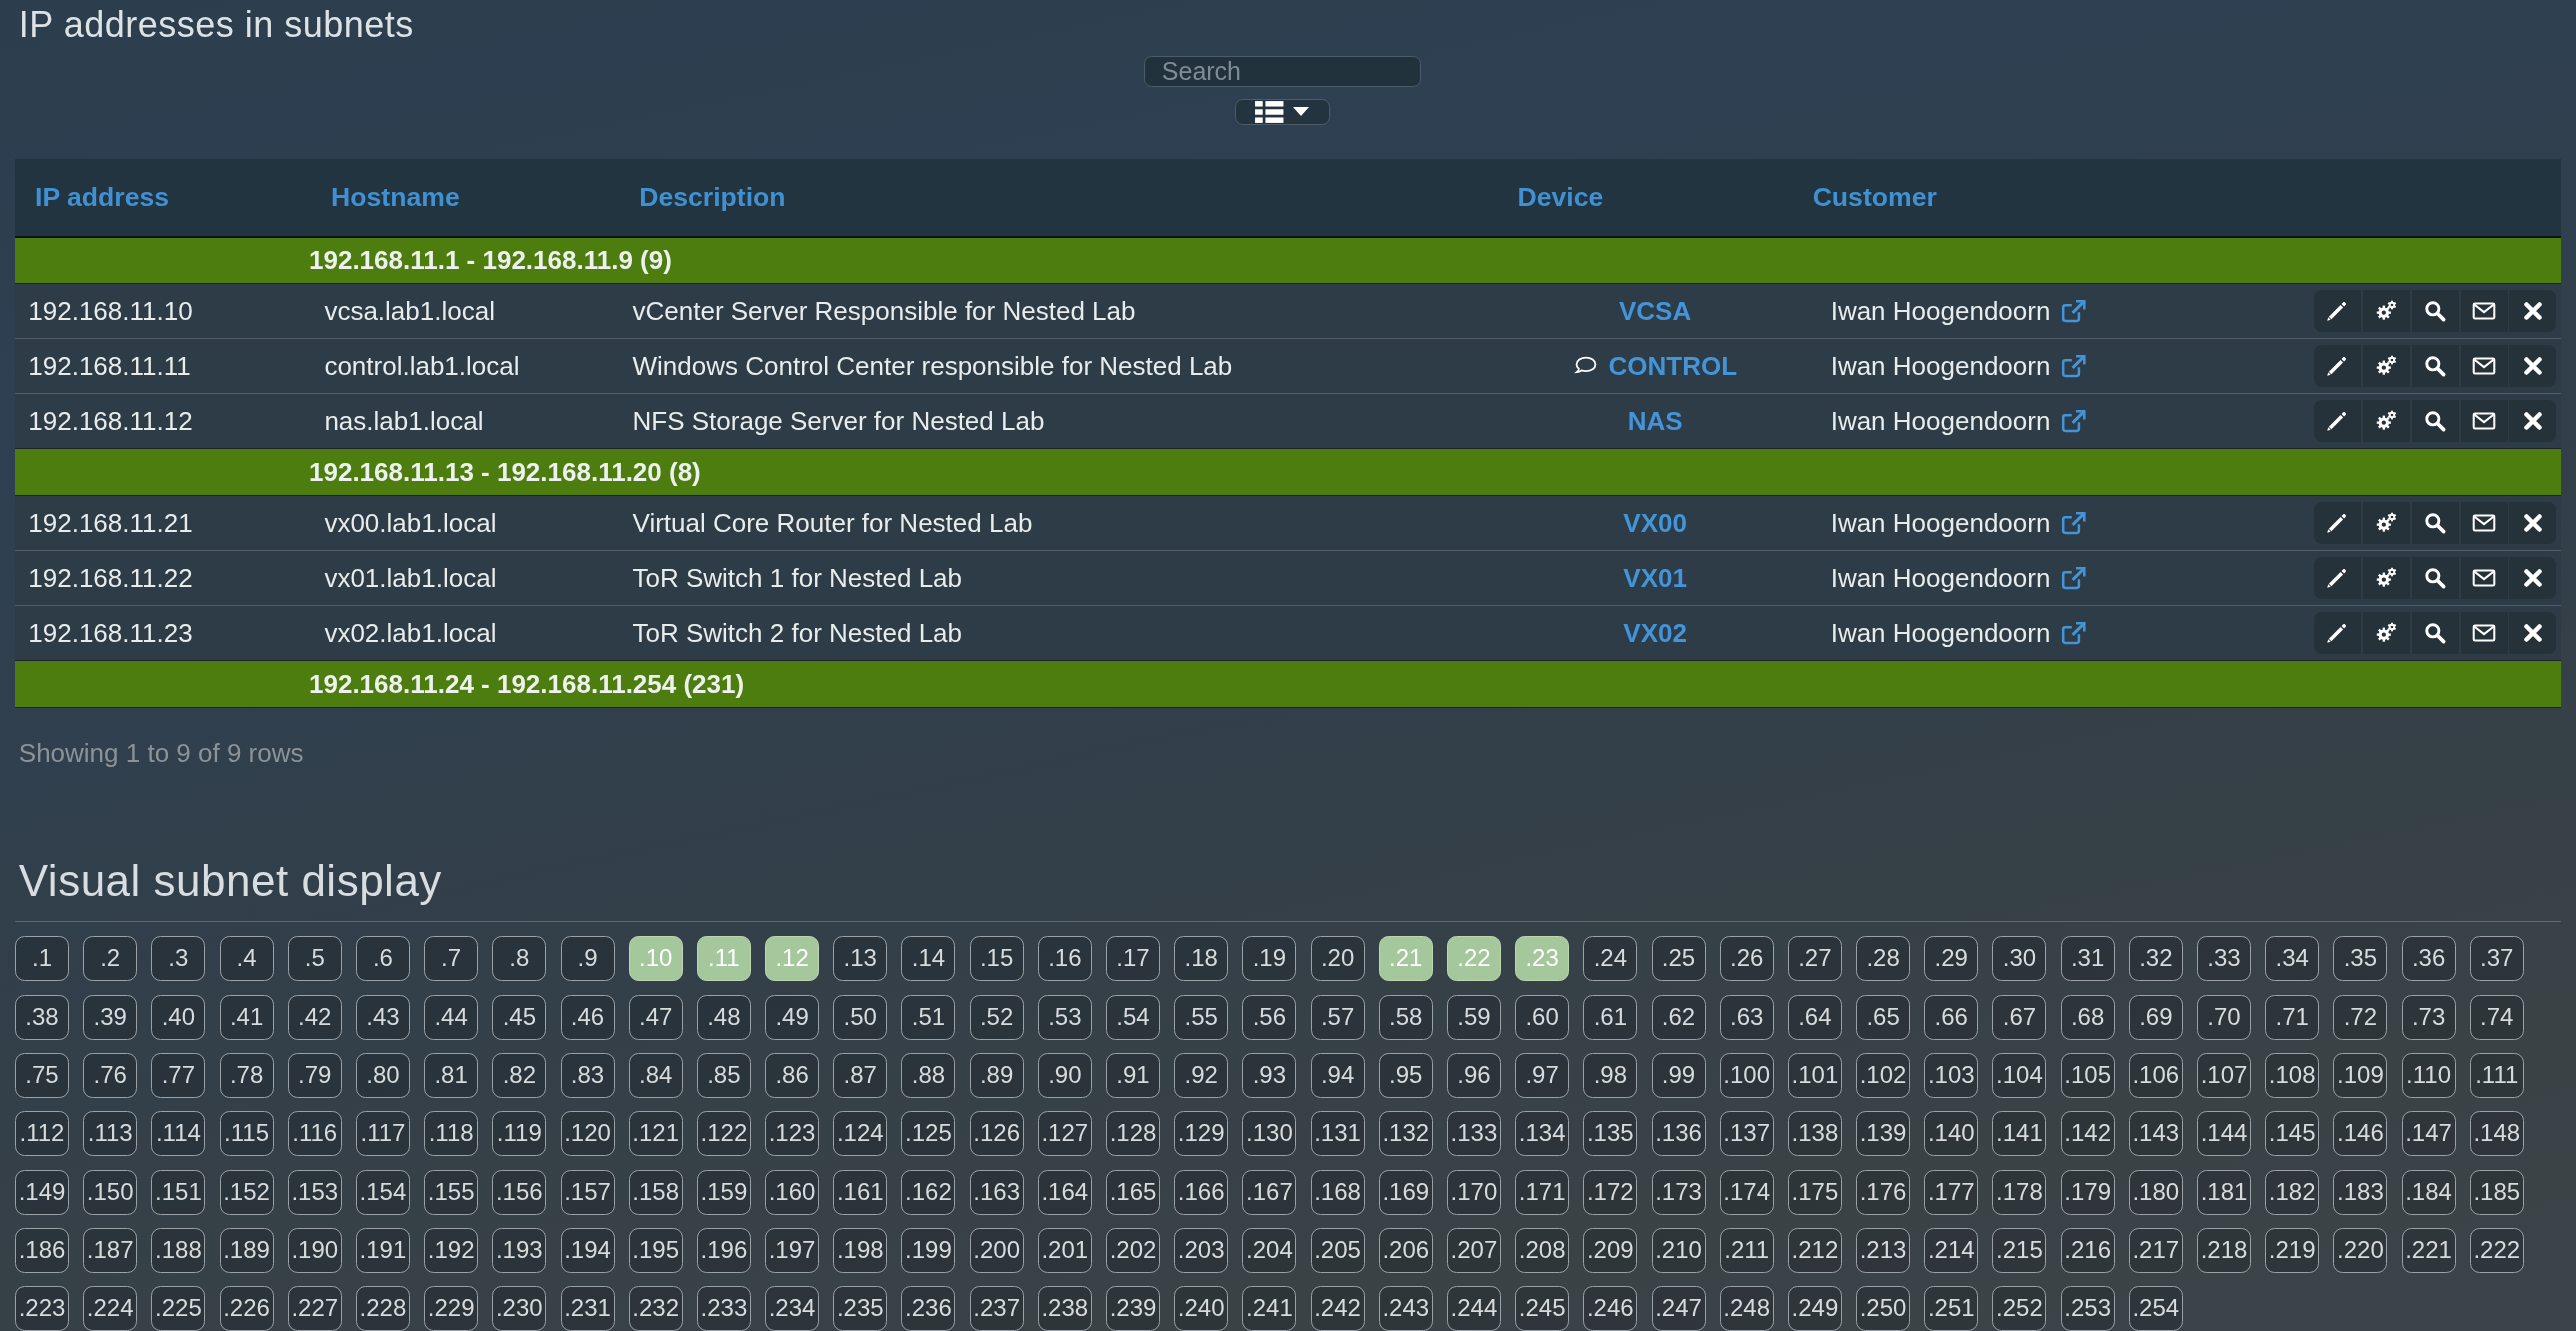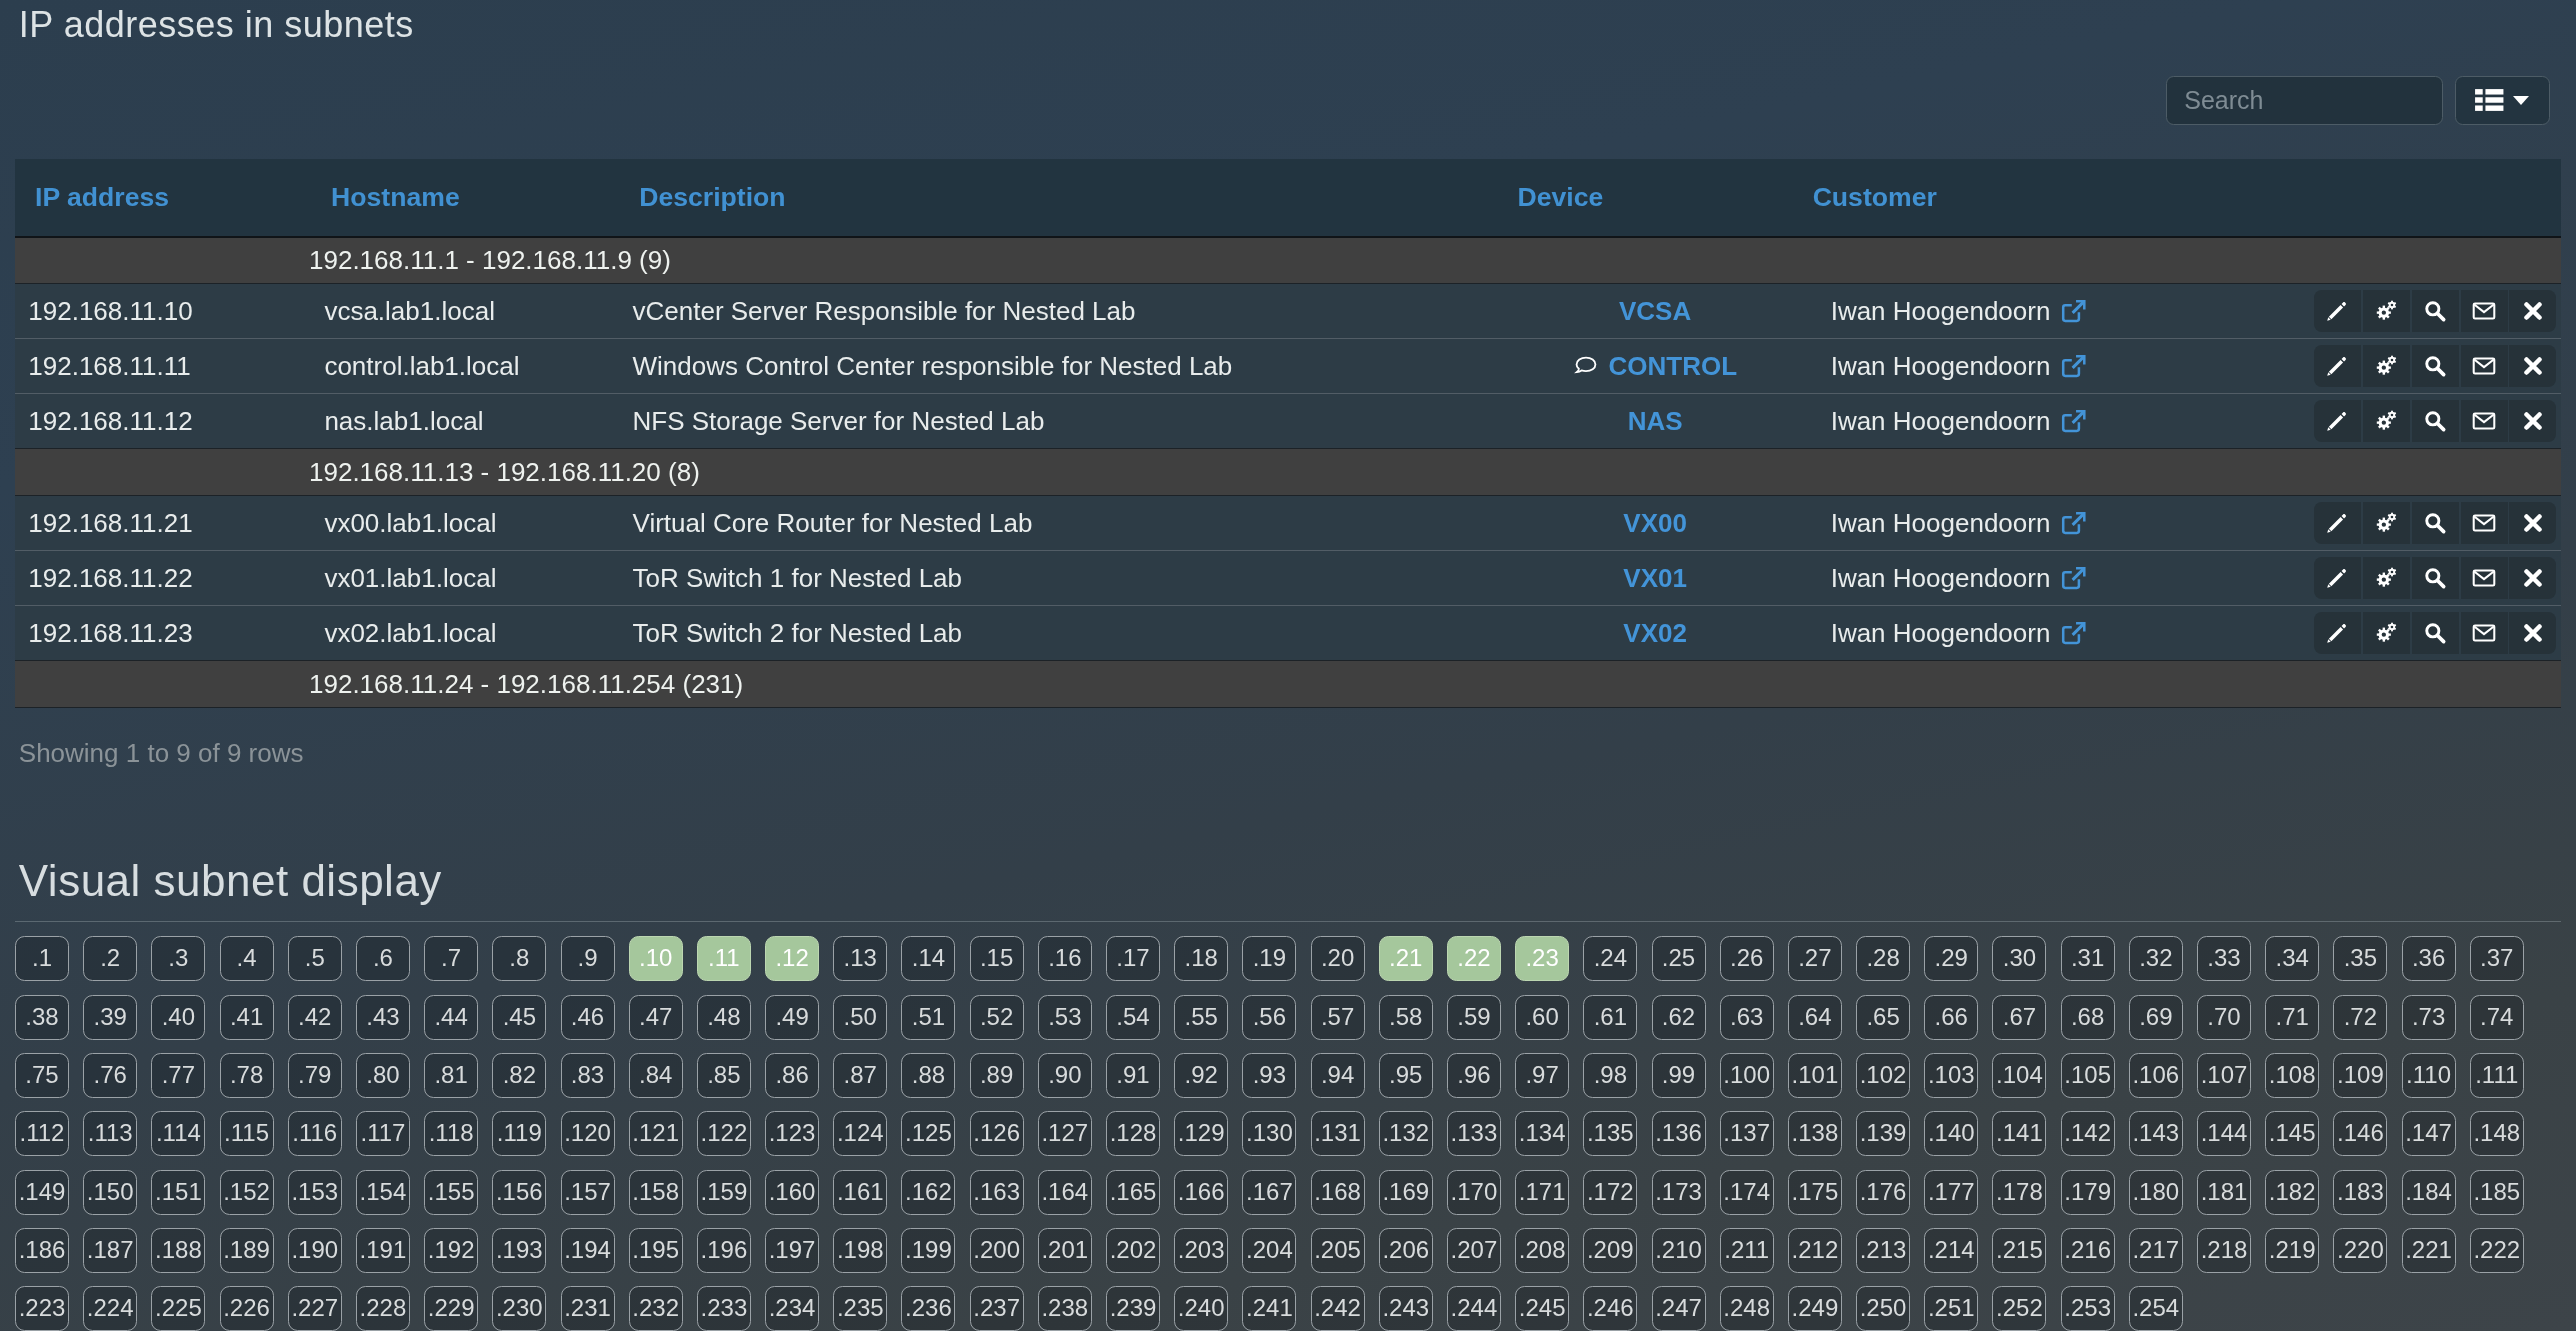--- a/index.html
+++ b/index.html
@@ -11,21 +11,21 @@
   }
   .page { padding:0 15px; }
 
   
   .page-title {
     font-size:36px; font-weight:300; color:#dde3e5;
     letter-spacing:0.5px; margin:3.8px 0 0 3.8px;
   }
   .toolbar {
     display:flex; justify-content:flex-end; align-items:center;
-    gap:11.4px; margin:30px 11.4px 34px 0; height:49px;
+    gap:11.4px; margin:30px 11.4px 34px 0; height:49px;flex-direction:column;
   }
   .search-input {
     width:277px; height:49px; background:#22323d;
     border:1.9px solid #4d5c66; border-radius:7.6px;
     color:#dfe5e7; font-size:25px; padding:0 17px; outline:none;
     font-family:"Liberation Sans","DejaVu Sans",sans-serif;
   }
   .search-input::placeholder { color:#7f8c94; }
   .cols-btn {
     width:95px; height:49px; background:#233440;
@@ -44,23 +44,23 @@
     border-radius:3.8px 3.8px 0 0;
   }
   .ip-table thead th {
     height:78px; background:#223440; color:#4191d2;
     font-size:26.6px; font-weight:bold; text-align:left;
     padding-left:20px; border-bottom:2.8px solid #101418; cursor:pointer;
   }
   .ip-table thead th.c-device { text-align:left; padding-left:0; }
   .ip-table td { font-size:26px; color:#e8ecec; }
   tr.range-row td {
-    height:47px; background:#404040; color:#eef2ef;
+    height:47px; background:#4d7c0f; color:#eef2ef;
     padding-left:294px;
-    border-top:1.9px solid #1c2227; border-bottom:1.9px solid #1c2227;
+    border-top:1.9px solid #1c2227; border-bottom:1.9px solid #1c2227;font-weight:bold;
   }
   tr.ip-row td {
     height:55px; background:#2d3c46; border-top:1.9px solid #525d66;
     padding-left:13.3px;
   }
   tr.ip-row td.c-device { text-align:center; padding-left:0; }
   tr.ip-row td.c-customer { padding-left:38px; }
   tr.ip-row td.c-actions { padding:0 5.7px 0 0; text-align:right; }
   a.dev-link { color:#4394d8; text-decoration:none; cursor:pointer;font-weight:bold; }
   .cust-wrap { display:inline-flex; align-items:center; gap:9.5px; }

